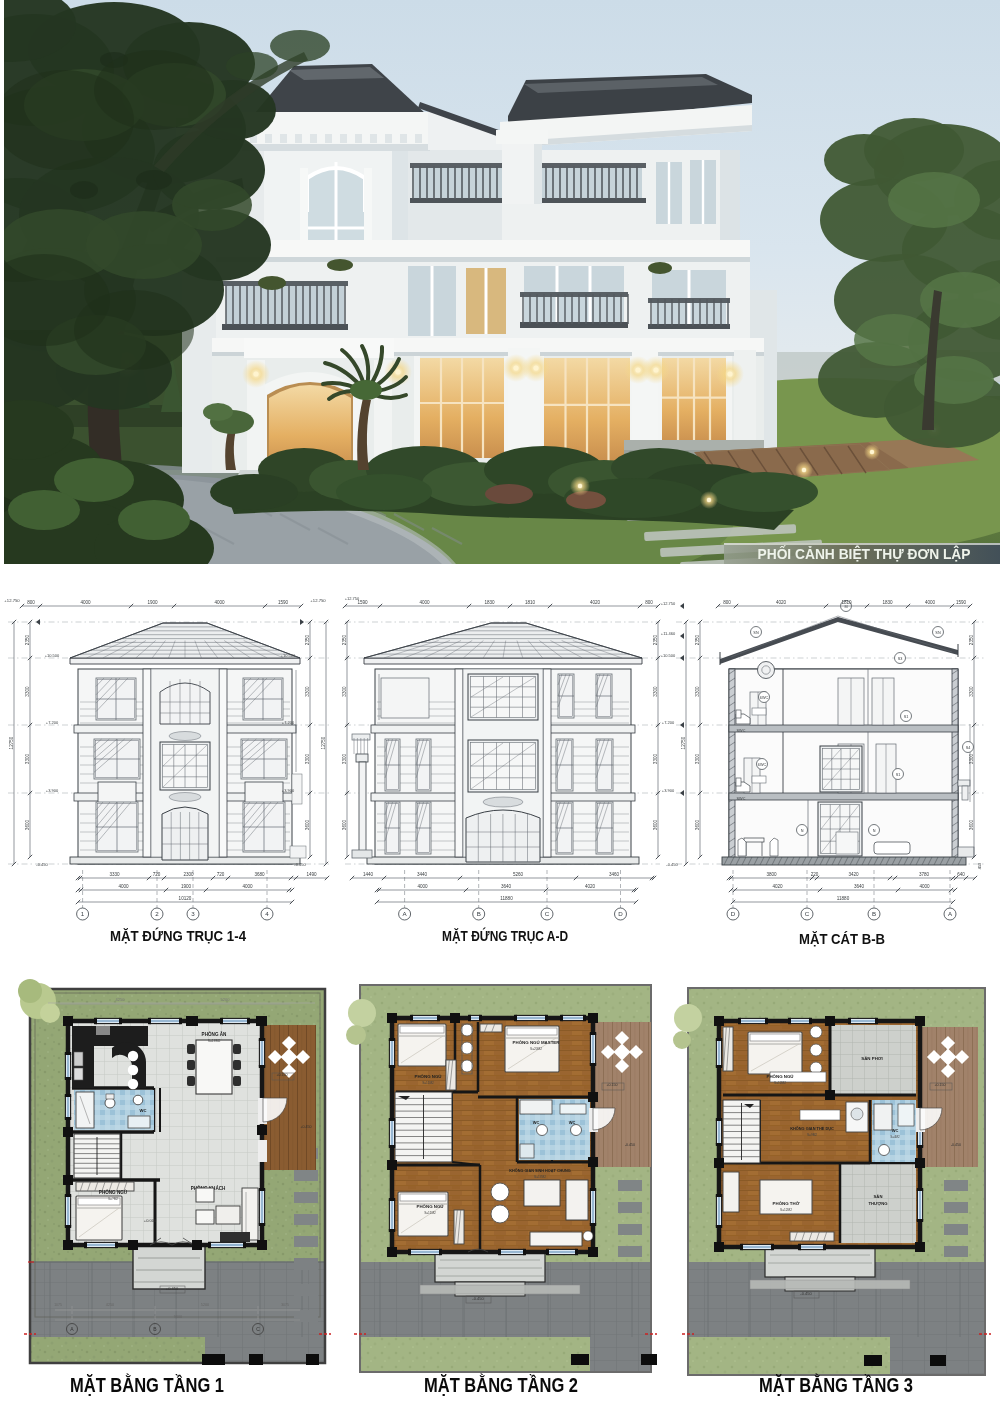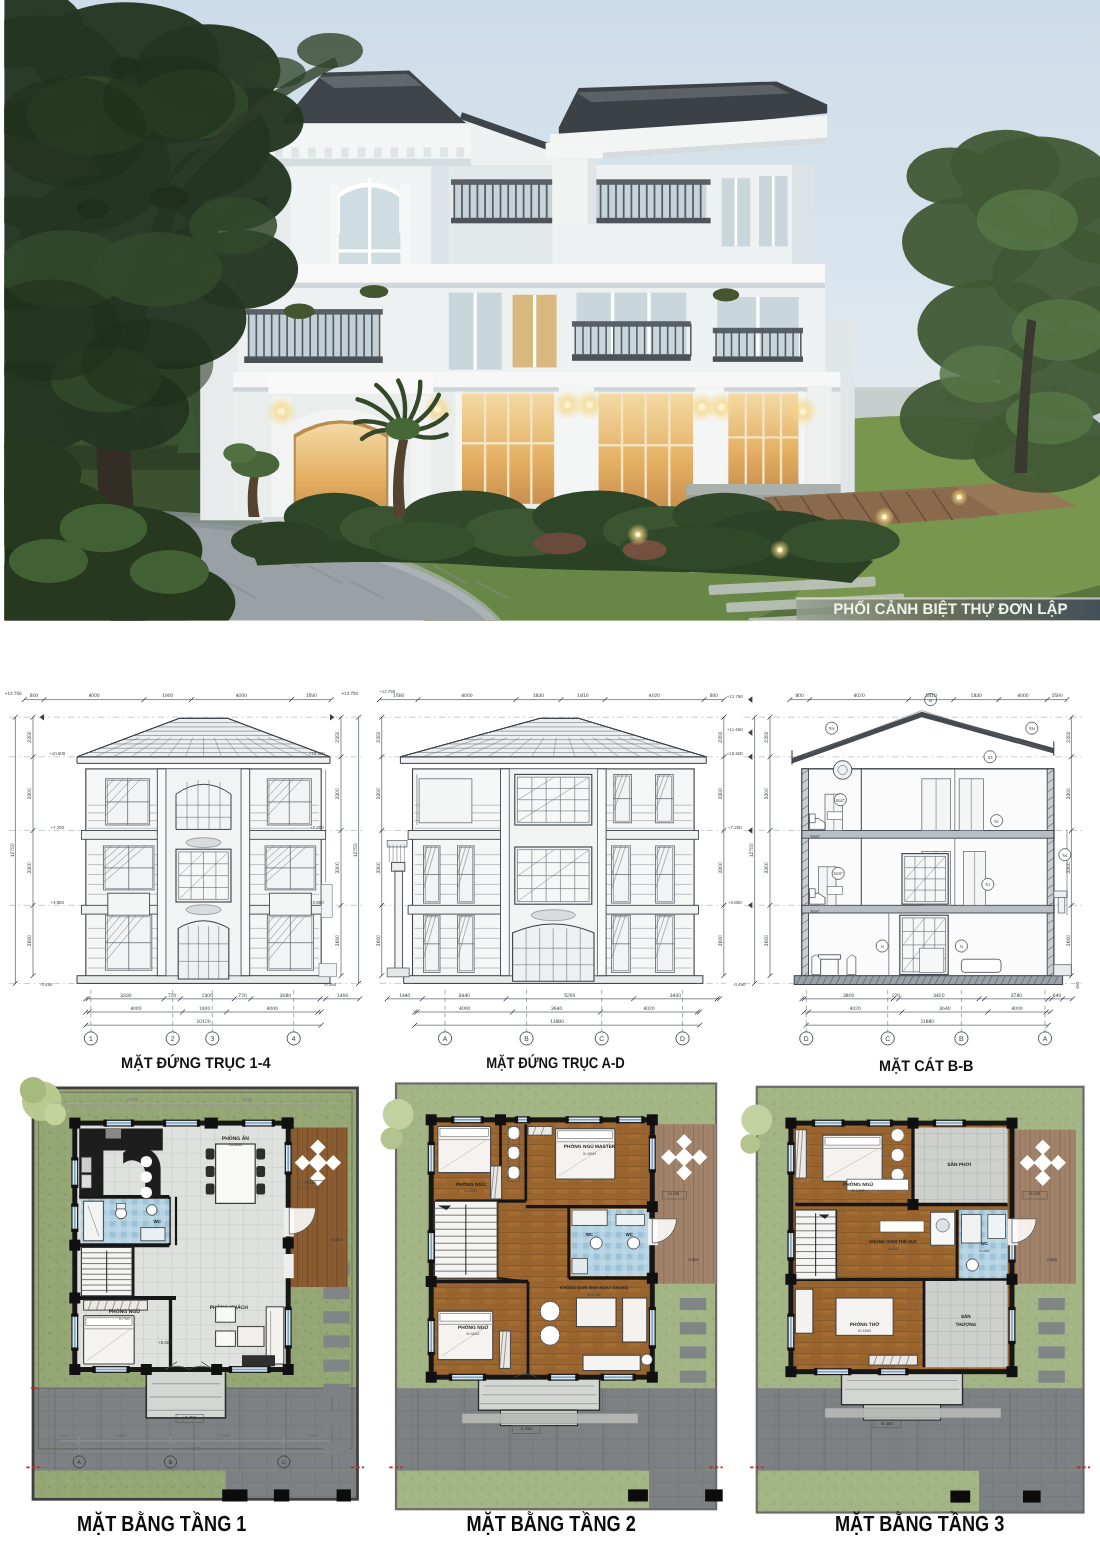--- a/index.html
+++ b/index.html
@@ -382,21 +382,21 @@
 <ellipse cx="150" cy="90" rx="60" ry="40" fill="#1f3019" opacity="0.55"></ellipse>
 <ellipse cx="40" cy="300" rx="66" ry="46" fill="#1f3019" opacity="0.55"></ellipse>
 <ellipse cx="130" cy="330" rx="60" ry="40" fill="#1f3019" opacity="0.55"></ellipse>
 <path d="M150 166 C 190 120 240 80 300 52 L 304 60 C 246 88 198 128 160 172 Z" fill="#2e3b28" opacity="0.8"></path>
 <ellipse cx="296" cy="46" rx="30" ry="16" fill="#31462b" opacity="0.8"></ellipse>
 <ellipse cx="248" cy="66" rx="26" ry="14" fill="#2c4126" opacity="0.75"></ellipse>
 <rect x="720" y="543" width="280" height="21" fill="url(#capbar)"></rect>
 <rect x="720" y="543" width="280" height="2" fill="#e8ebe4" opacity="0.7"></rect>
 <text x="860" y="558.5" font-family="Liberation Sans, sans-serif" font-size="14" font-weight="bold" fill="#eef3ea" text-anchor="middle" textLength="213" lengthAdjust="spacingAndGlyphs">PHỐI CẢNH BIỆT THỰ ĐƠN LẬP</text>
 </svg></div>
-<div class="abs" style="left:0;top:610px"><svg width="1000" height="375" viewBox="0 0 1000 375" xmlns="http://www.w3.org/2000/svg" font-family="Liberation Sans, sans-serif">
+<div class="abs" style="left:0;top:580px"><svg width="1000" height="375" viewBox="0 0 1000 375" xmlns="http://www.w3.org/2000/svg" font-family="Liberation Sans, sans-serif">
 <rect width="1000" height="375" fill="#ffffff"></rect>
 <line x1="8" y1="42.0" x2="332" y2="42.0" stroke="#9aa0a6" stroke-width="0.5" stroke-dasharray="6 3 1.5 3"></line>
 <line x1="8" y1="78.0" x2="332" y2="78.0" stroke="#9aa0a6" stroke-width="0.5" stroke-dasharray="6 3 1.5 3"></line>
 <line x1="8" y1="145.0" x2="332" y2="145.0" stroke="#9aa0a6" stroke-width="0.5" stroke-dasharray="6 3 1.5 3"></line>
 <line x1="8" y1="213.0" x2="332" y2="213.0" stroke="#9aa0a6" stroke-width="0.5" stroke-dasharray="6 3 1.5 3"></line>
 <line x1="8" y1="284.0" x2="332" y2="284.0" stroke="#9aa0a6" stroke-width="0.5" stroke-dasharray="6 3 1.5 3"></line>
 <path d="M70 84 L300 84 L300 78 L70 78 Z" fill="#f0f1f2" stroke="#3a4046" stroke-width="0.9"></path>
 <path d="M70 78 L163 43 L207 43 L300 78 Z" fill="#eceeef" stroke="#3a4046" stroke-width="0.9"></path>
 <line x1="80.33333333333333" y1="74.1" x2="289.6666666666667" y2="74.1" stroke="#646b72" stroke-width="0.5"></line>
 <line x1="90.66666666666666" y1="70.2" x2="279.3333333333333" y2="70.2" stroke="#646b72" stroke-width="0.5"></line>

